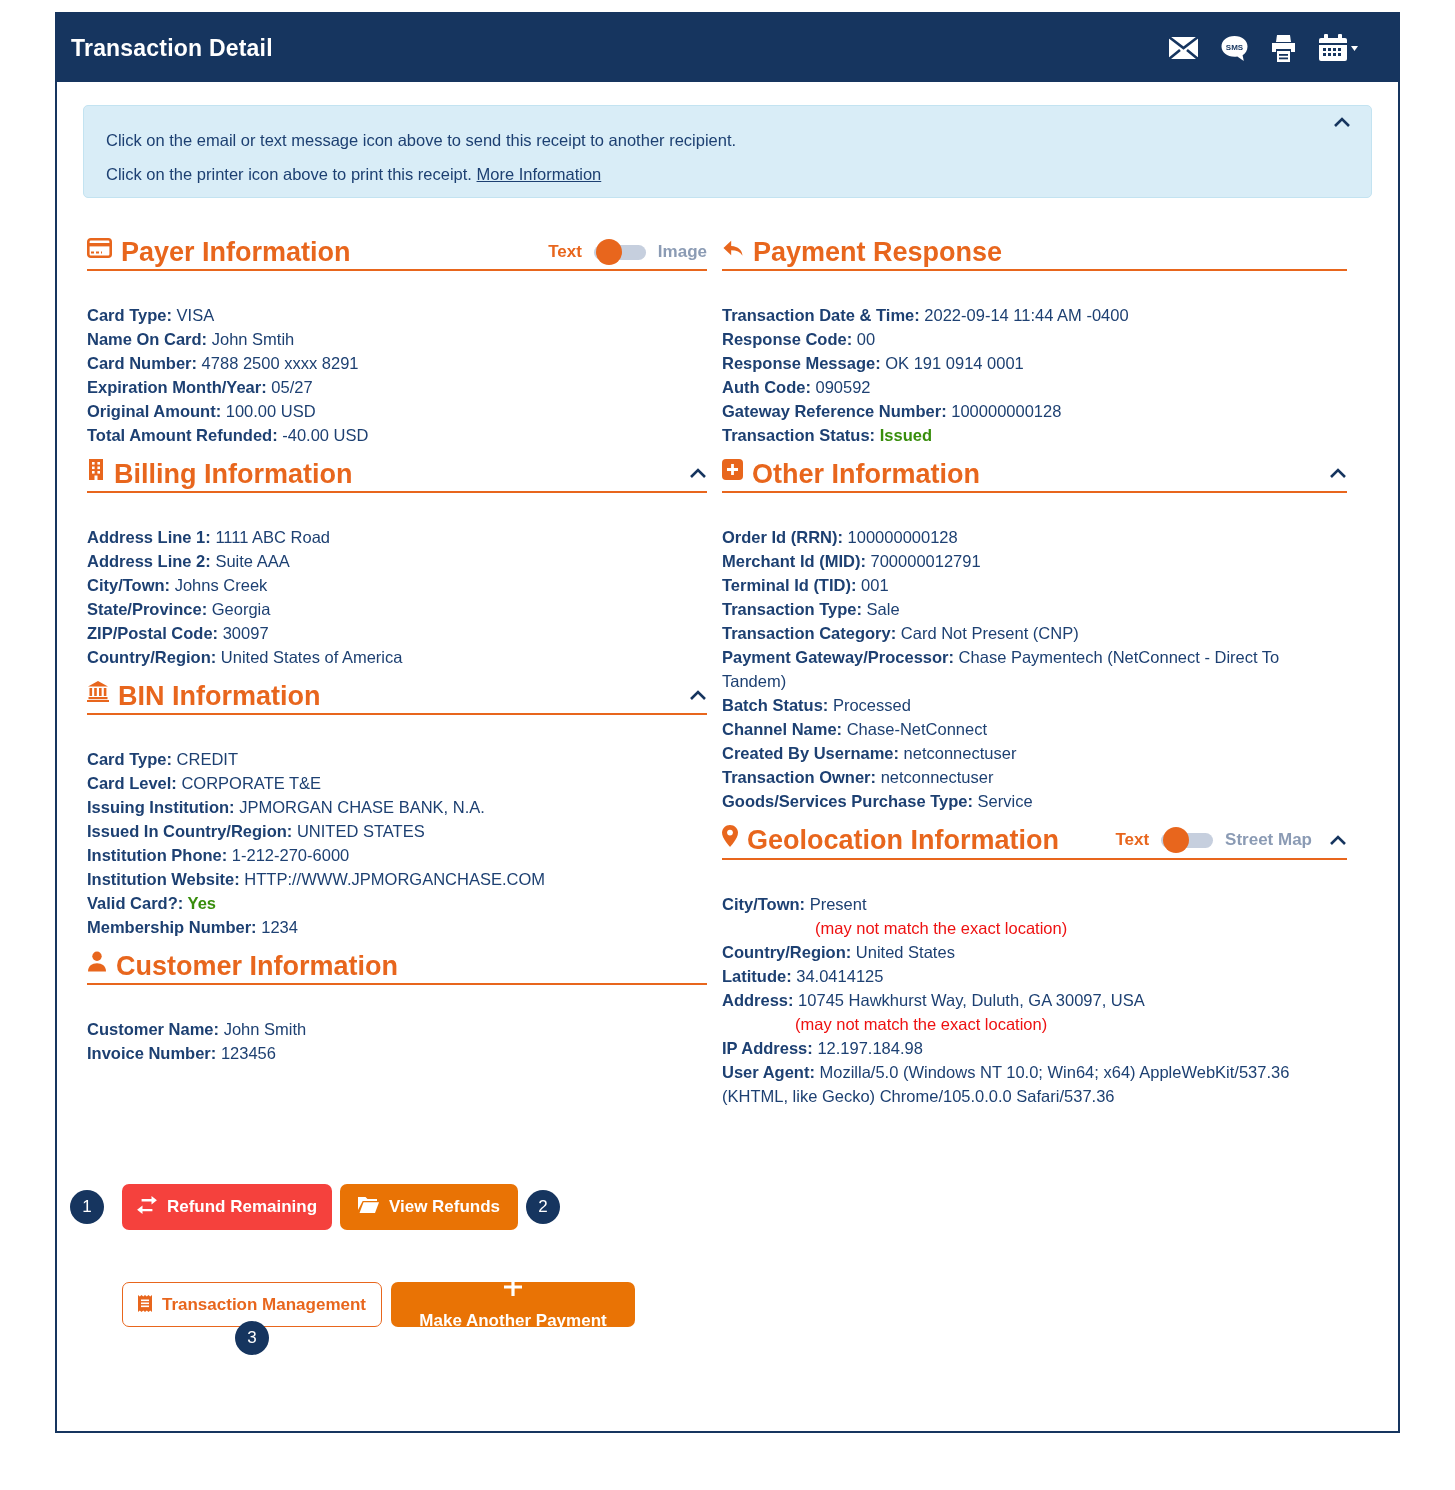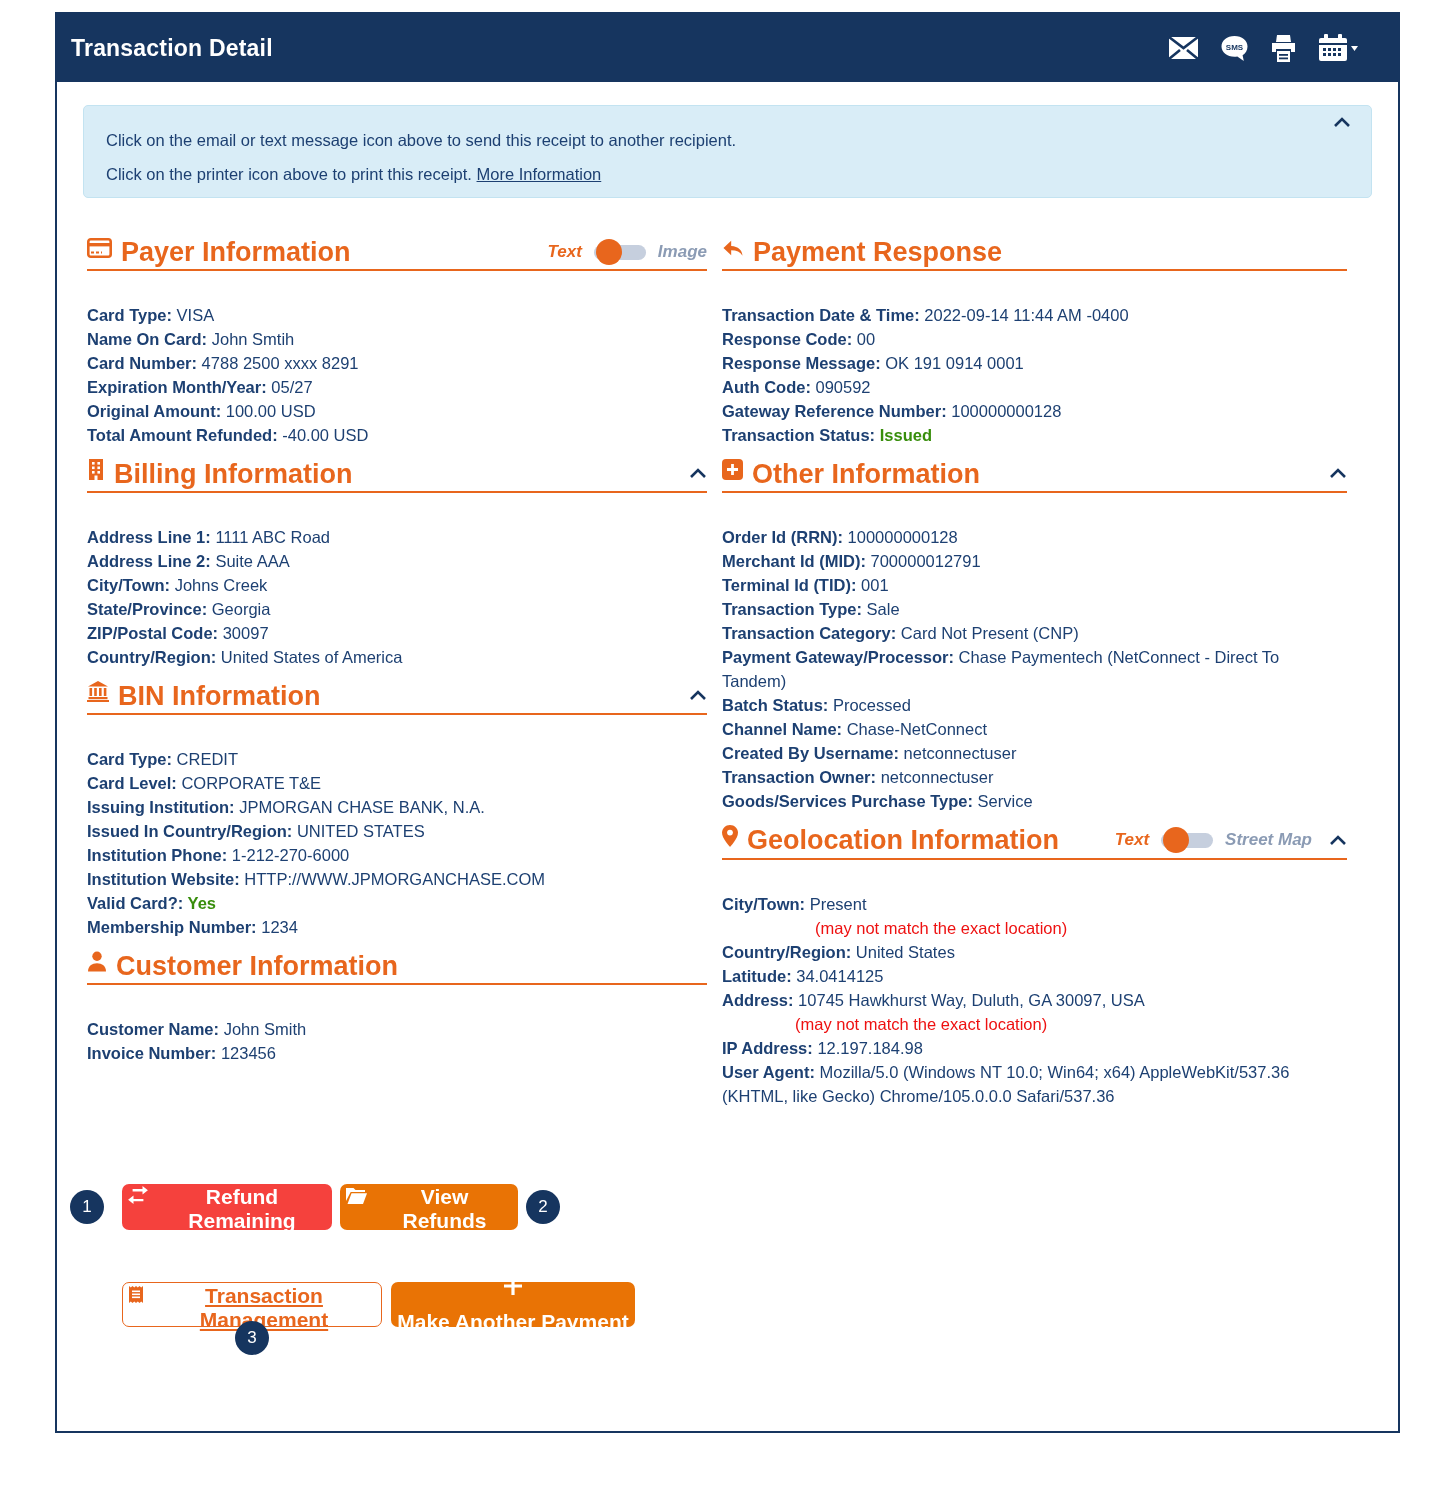--- a/index.html
+++ b/index.html
@@ -37,48 +37,48 @@
   }
   .section + .section{margin-top:12px;}
   .sec-head{
     position:relative;display:flex;align-items:center;gap:9px;
     padding-bottom:3px;border-bottom:2px solid #e8661d;line-height:26px;min-height:26px;
   }
   .sec-title{color:#e8661d;font-size:27px;font-weight:700;white-space:nowrap;}
   .push{margin-left:auto;}
   .chev-btn{display:flex;align-items:center;cursor:pointer;}
   
-  .toggle{display:flex;align-items:center;gap:12px;font-size:17px;font-weight:700;cursor:pointer;font-style:italic;}
+  .toggle{display:flex;align-items:center;gap:12px;font-size:17px;font-weight:700;cursor:pointer;}
   .toggle .on-label{color:#e8661d;}
   .toggle .off-label{color:#8b9bb4;}
   .track{width:52px;height:15px;border-radius:8px;background:#c6cfde;position:relative;}
   .knob{position:absolute;left:2px;top:50%;transform:translateY(-50%);
         width:26px;height:26px;border-radius:50%;background:#e8661d;}
   .gap-r{margin-right:8px;}
   
   .fields{padding-top:32px;color:#1d4072;font-size:16.5px;line-height:24px;}
   .f-label{font-weight:700;}
   .f-value.green{color:#388e0c;font-weight:700;}
   .note{color:#ee1111;display:inline-block;}
   
   .row1{position:absolute;top:1170px;left:13px;display:flex;align-items:center;}
   .row2{position:absolute;top:1268px;left:65px;display:flex;}
   .badge{
     width:34px;height:34px;border-radius:50%;background:#16355f;color:#fff;
     font-size:17px;display:flex;align-items:center;justify-content:center;flex:none;
   }
   .btn{
-    height:46px;border-radius:7px;display:inline-flex;justify-content:center;
-    gap:10px;font-size:21px;font-weight:700;border:none;cursor:pointer;
+    height:46px;border-radius:7px;display:inline-flex;align-items:center;justify-content:center;
+    gap:10px;font-size:17px;font-weight:700;border:none;cursor:pointer;
     font-family:inherit;box-sizing:border-box;
   }
   .btn-red{background:#f5413d;color:#fff;width:210px;margin-left:18px;}
   .btn-vr{background:#e97305;color:#fff;width:178px;margin-left:8px;}
   .badge-2{margin-left:8px;}
-  .btn-outline{background:#fff;border:1px solid #e8661d;color:#e8661d;width:260px;height:45px;text-decoration:underline;}
+  .btn-outline{background:#fff;border:1px solid #e8661d;color:#e8661d;width:260px;height:45px;}
   .btn-map{background:#e97305;color:#fff;width:244px;height:45px;margin-left:9px;flex-direction:column;}
   .badge-3{position:absolute;left:113px;top:39px;}
 </style>
 </head>
 <body>
 
 <div class="card">
 
   <div class="titlebar">
     <span class="page-title">Transaction Detail</span>

